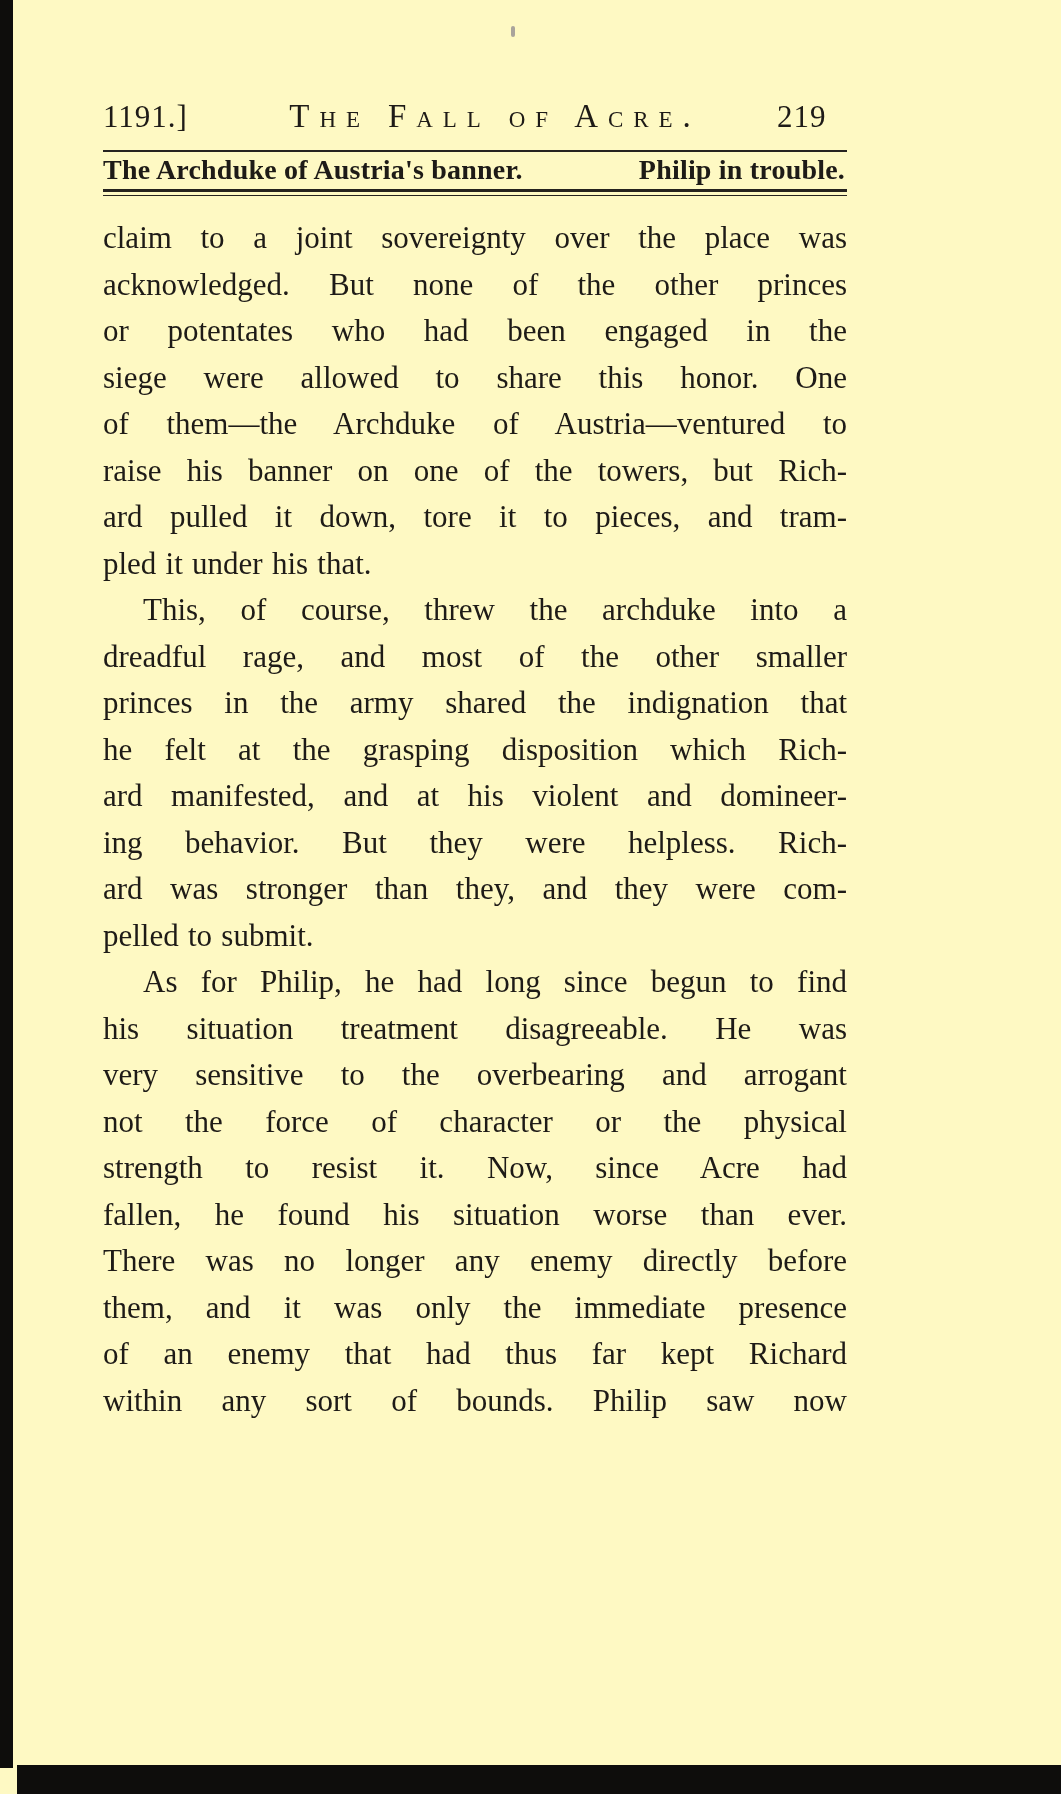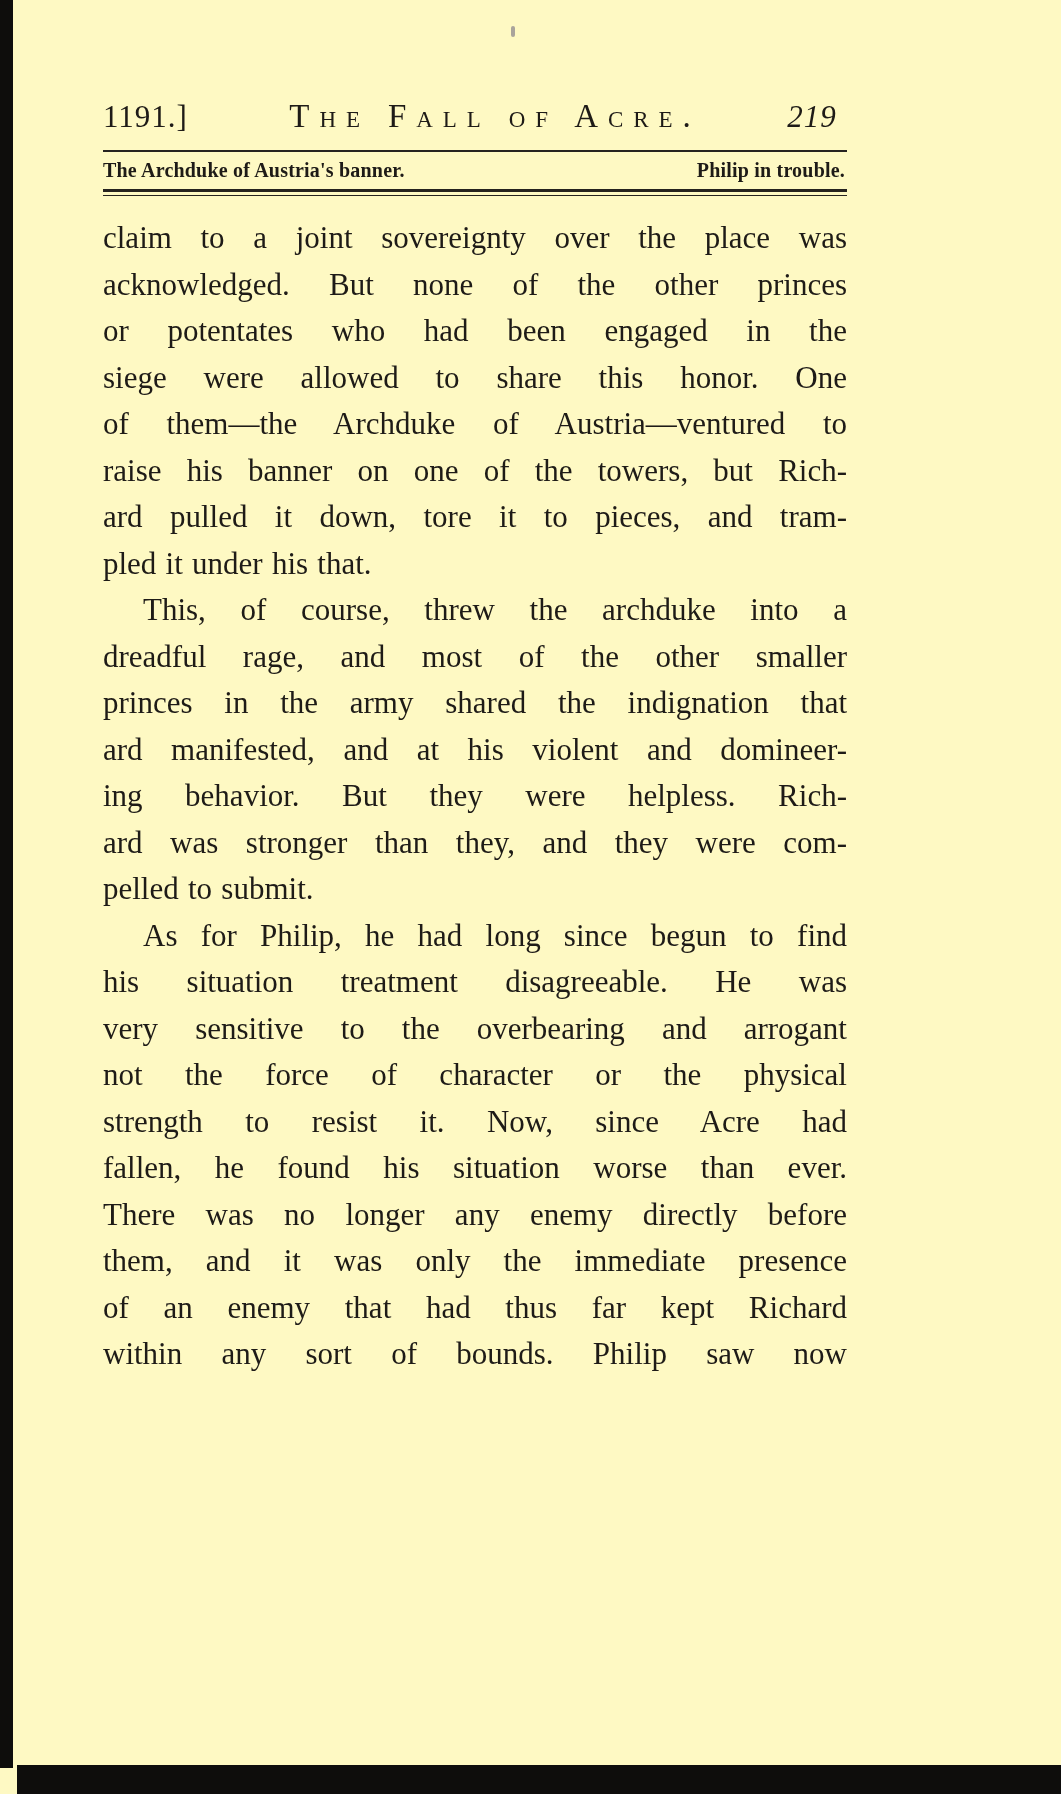--- a/index.html
+++ b/index.html
@@ -52,33 +52,33 @@
     letter-spacing: 1px;
   }
   .hdr-left  { min-width: 110px; }
   .hdr-title {
     flex: 1;
     text-align: center;
     font-variant: small-caps;
     letter-spacing: 0.30em;
     font-size: 33px;
   }
-  .hdr-right { min-width: 70px; text-align: center; font-style: italic; }
+  .hdr-right { min-width: 70px; text-align: left; }
 
   .rule-top {
     border-top: 2px solid #26231f;
     margin-top: 13px;
   }
 
   .subheader {
     display: flex;
     justify-content: space-between;
     align-items: baseline;
     font-weight: bold;
-    font-size: 20px;
+    font-size: 28px;
     line-height: 26px;
     padding: 5px 2px 6px 0;
     letter-spacing: 0.2px;
   }
 
   .rule-double .thick { border-top: 3px solid #26231f; }
   .rule-double .thin  { border-top: 1px solid #26231f; margin-top: 3px; }
 
   
   .body-text {
@@ -139,20 +139,21 @@
           <div class="line">siege were allowed to share this honor.  One</div>
           <div class="line">of them—the Archduke of Austria—ventured to</div>
           <div class="line">raise his banner on one of the towers, but Rich-</div>
           <div class="line">ard pulled it down, tore it to pieces, and tram-</div>
           <div class="line last">pled it under his that.</div>
         </div>
         <div class="paragraph">
           <div class="line first-indent">This, of course, threw the archduke into a</div>
           <div class="line">dreadful rage, and most of the other smaller</div>
           <div class="line">princes in the army shared the indignation that</div>
+          <div class="line">he felt at the grasping disposition which Rich-</div>
           <div class="line">ard manifested, and at his violent and domineer-</div>
           <div class="line">ing behavior.  But they were helpless.  Rich-</div>
           <div class="line">ard was stronger than they, and they were com-</div>
           <div class="line last">pelled to submit.</div>
         </div>
         <div class="paragraph">
           <div class="line first-indent">As for Philip, he had long since begun to find</div>
           <div class="line">his situation treatment disagreeable.  He was</div>
           <div class="line">very sensitive to the overbearing and arrogant</div>
           <div class="line">not the force of character or the physical</div>

